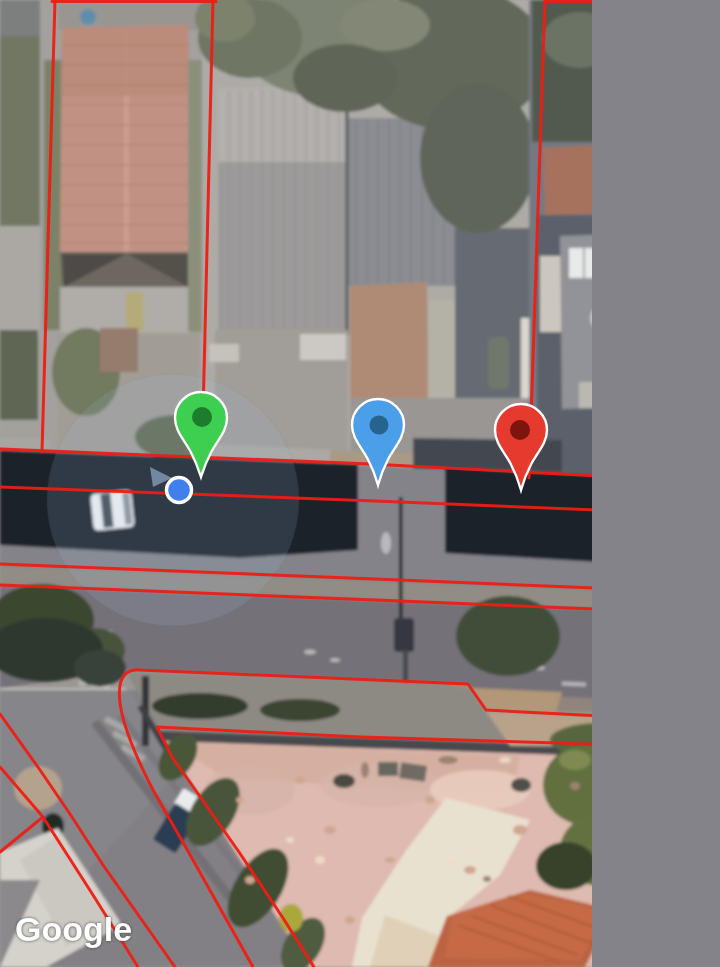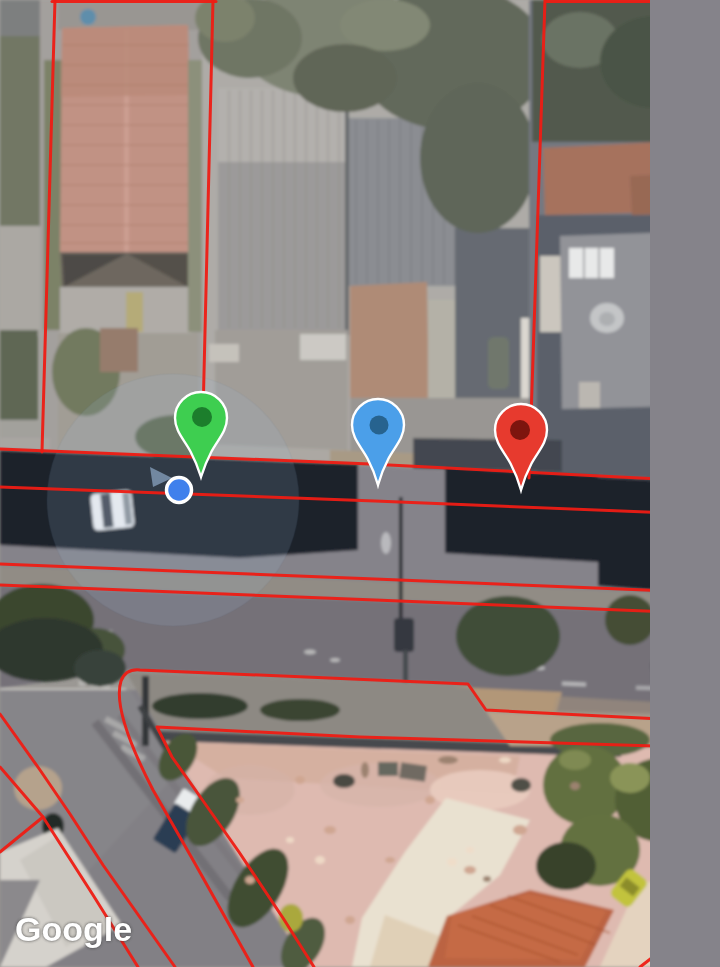--- a/index.html
+++ b/index.html
@@ -1,17 +1,17 @@
 <!DOCTYPE html>
 <html><head>
 <meta charset="utf-8">
 <title>map</title>
 <style>
 html,body{margin:0;padding:0;background:#85838a;}
-#stage{position:relative;width:650px;height:967px;overflow:hidden;font-family:"Liberation Sans",sans-serif;}
+#stage{position:relative;width:592px;height:967px;overflow:hidden;font-family:"Liberation Sans",sans-serif;}
 svg{display:block;}
 </style>
 </head>
 <body>
 <div id="stage">
 <svg width="720" height="967" viewBox="0 0 720 967">
 <defs>
 <filter id="soft" x="-20%" y="-20%" width="140%" height="140%">
           <feGaussianBlur stdDeviation="1.5"></feGaussianBlur>
         </filter>

